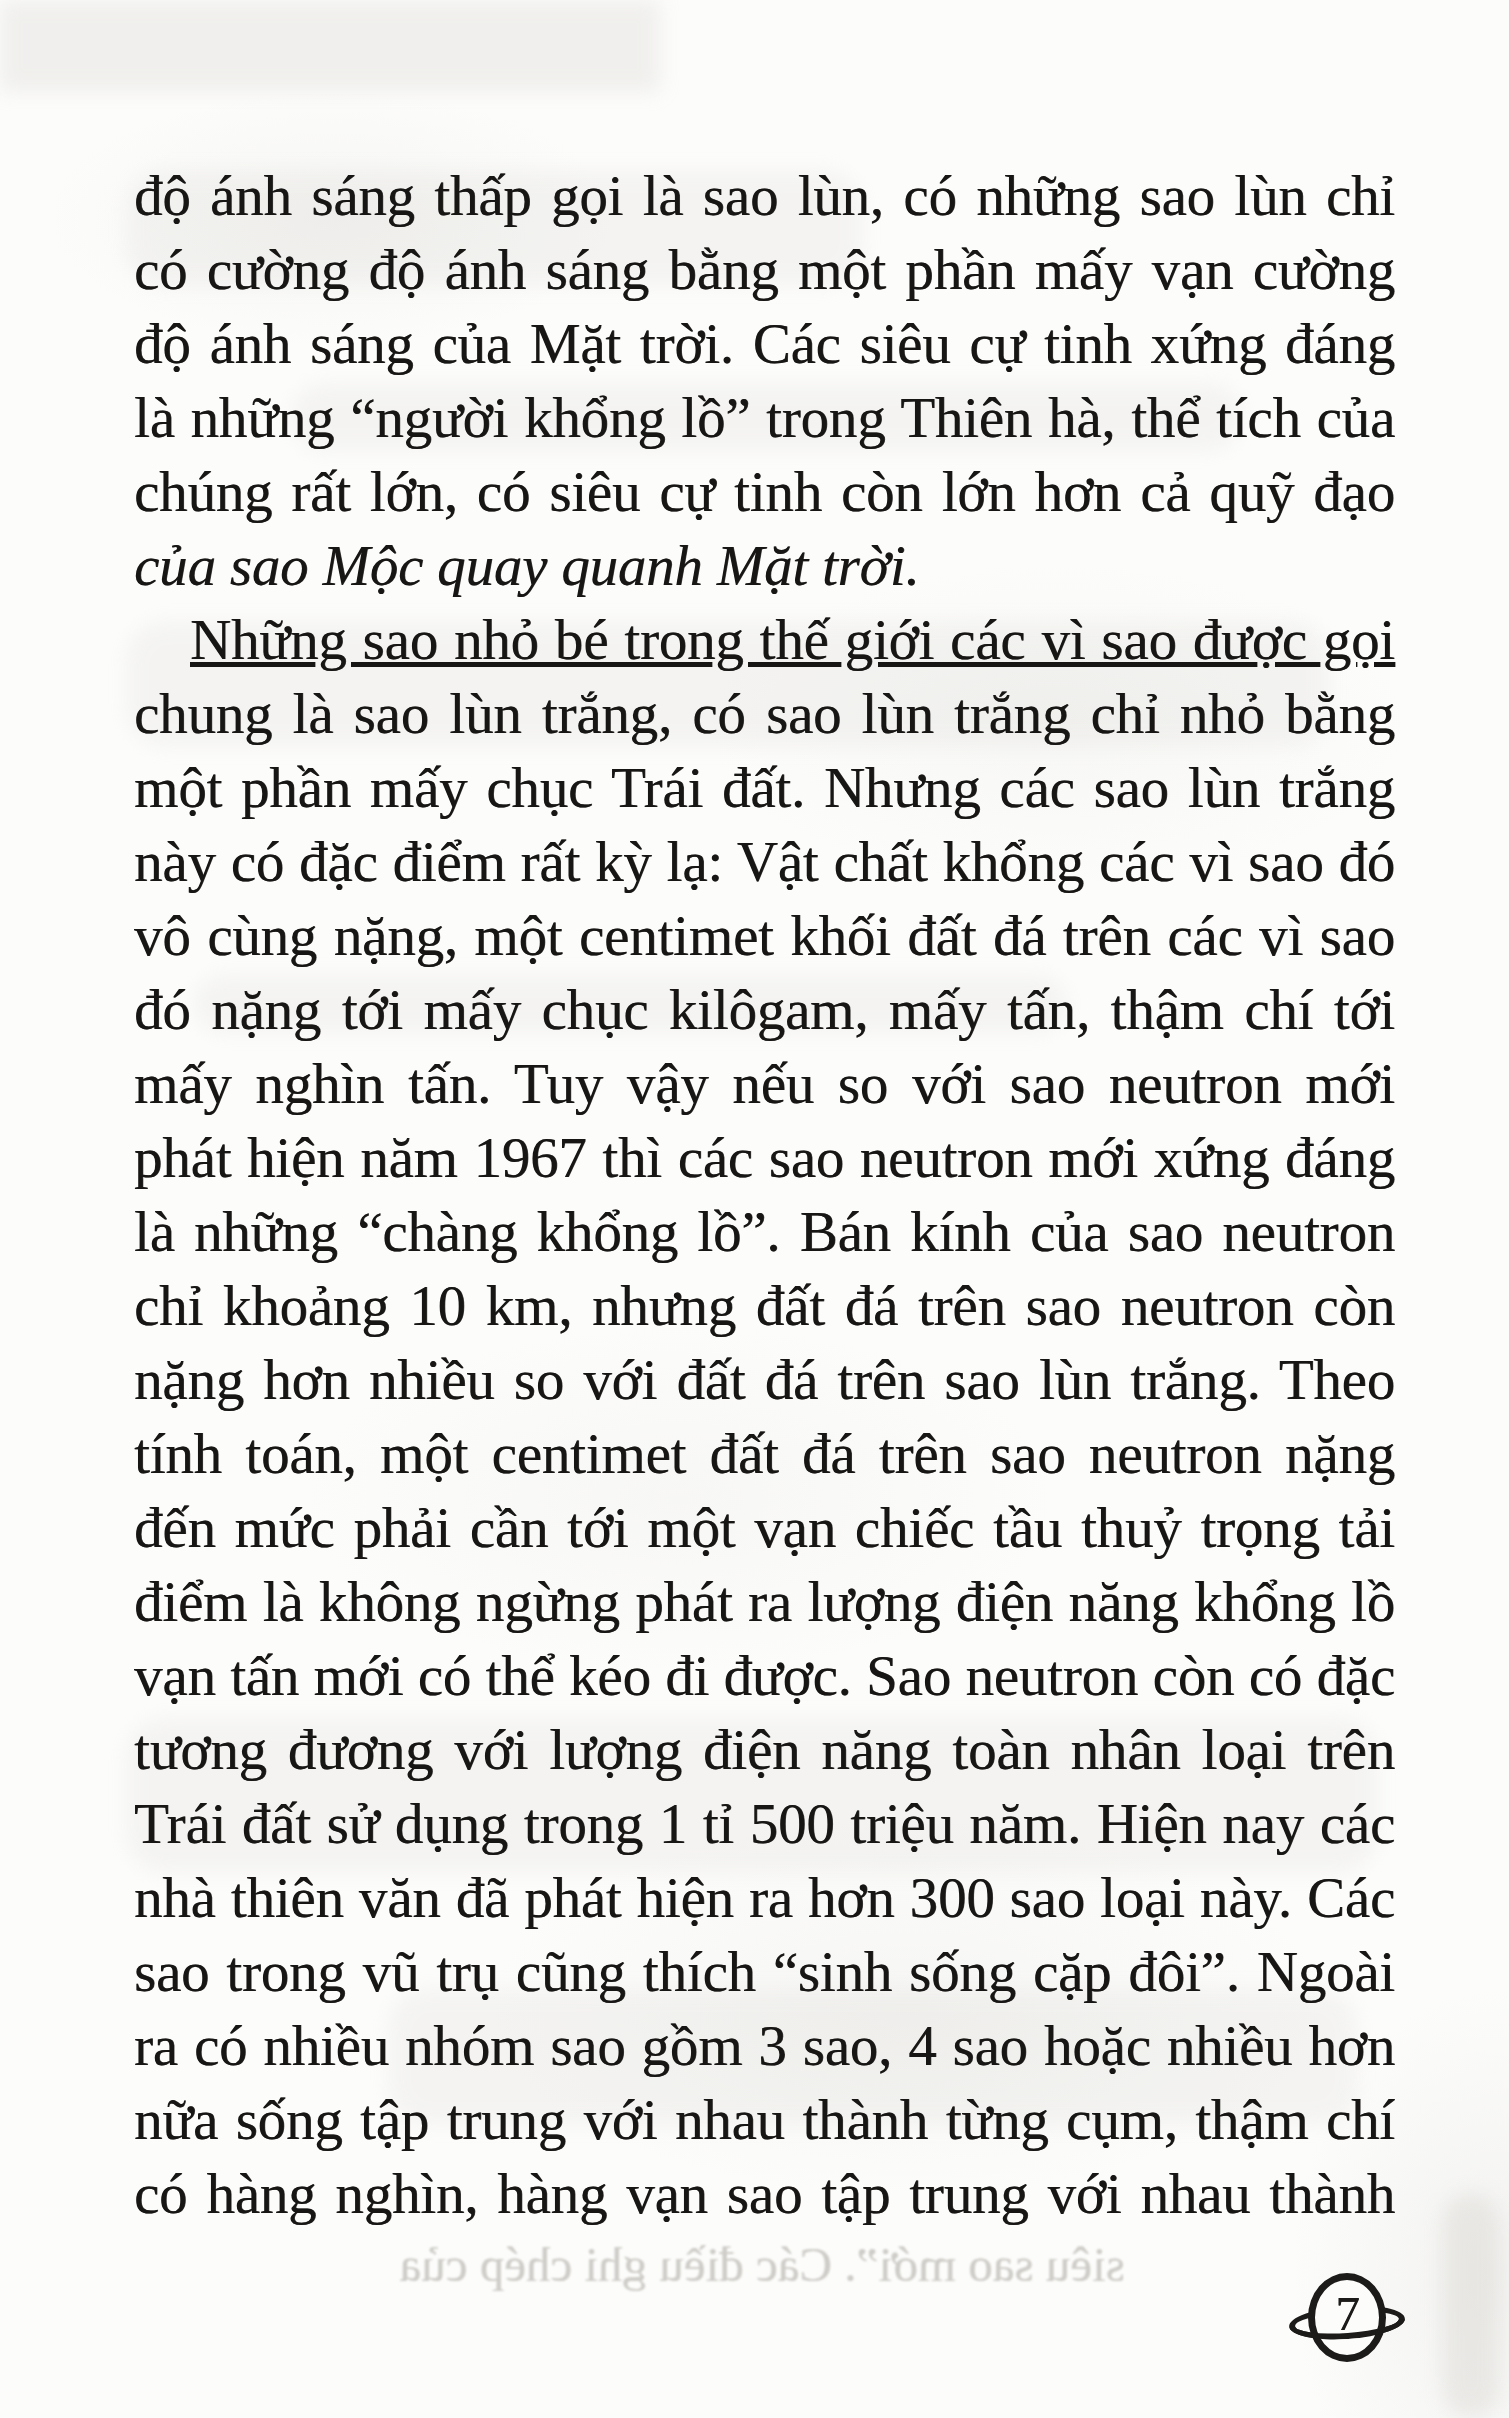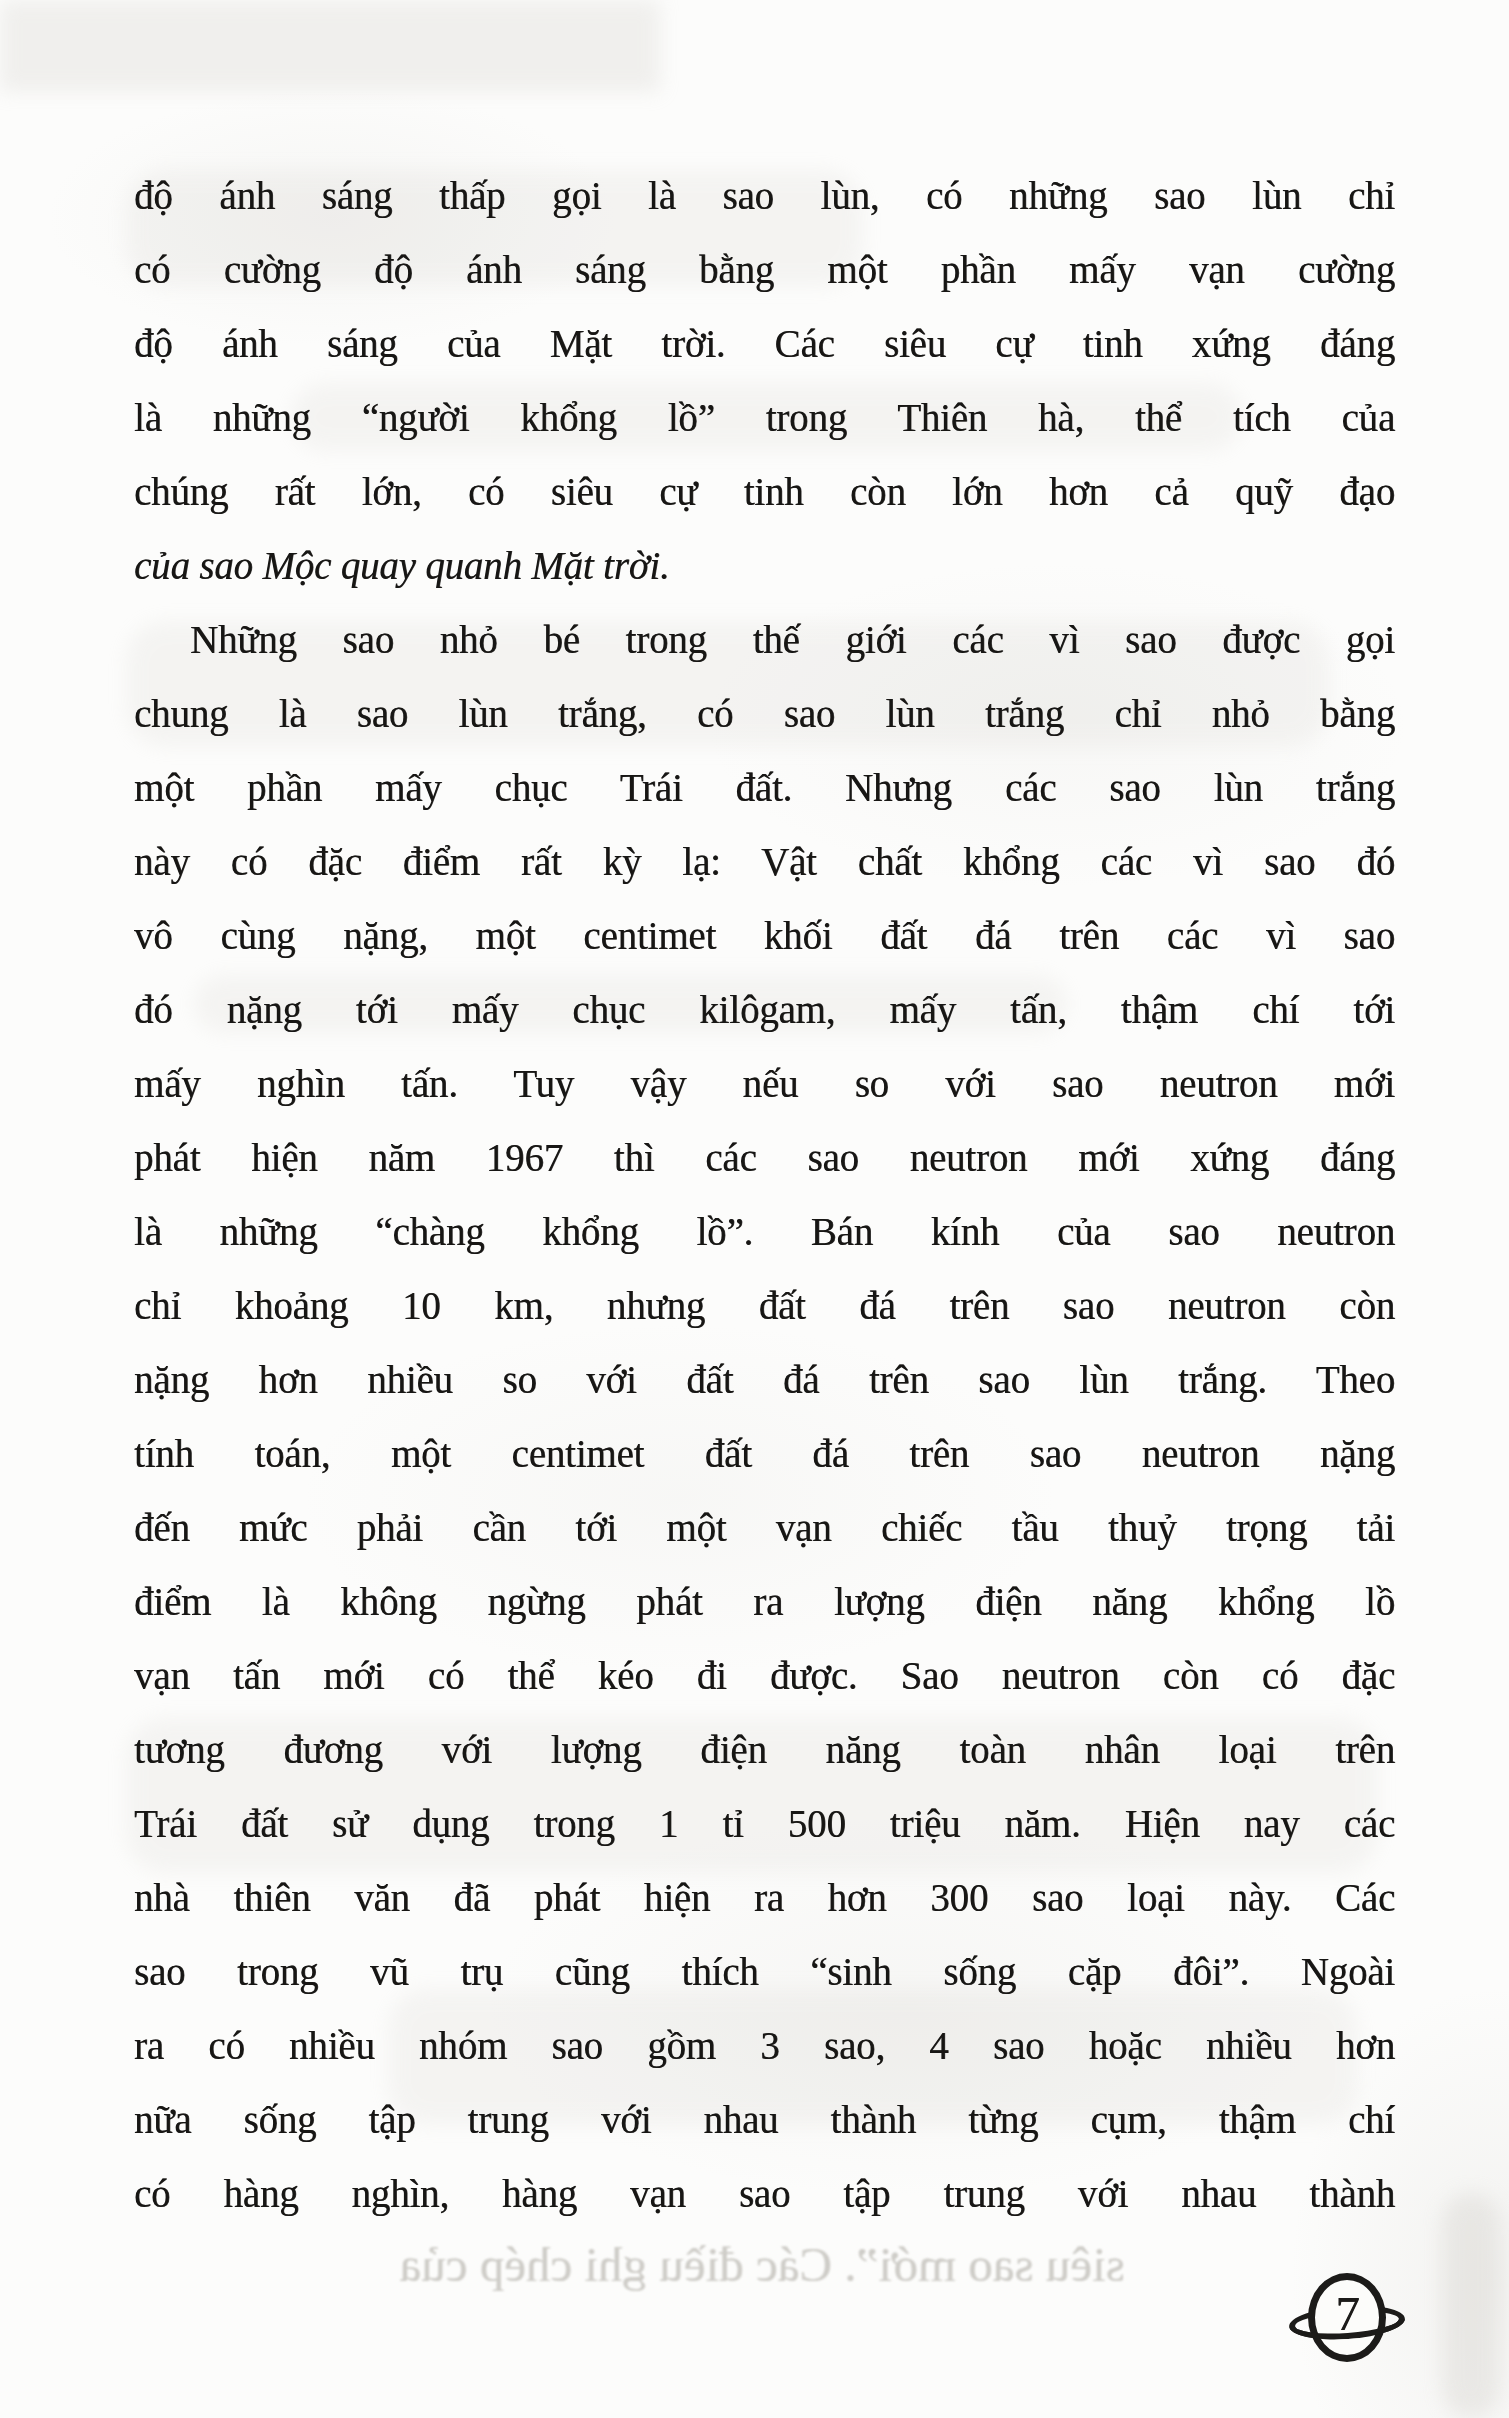--- a/index.html
+++ b/index.html
@@ -45,27 +45,27 @@
   
   .textblock {
     position: absolute;
     left: 134px; top: 159px;
     width: 1261px;
     color: #171614;
   }
   .line {
     height: 74px;
     line-height: 74px;
-    font-size: 39px;
+    font-size: 57px;
     text-align: justify;
     text-align-last: justify;
     text-shadow: 0.5px 0 0 rgba(20,18,16,.75);
     letter-spacing: -0.2px;
   }
-  .line.indent   { text-indent: 56px; }
+  .line.indent   { text-indent: 56px; text-decoration: underline; }
   .line.para-end { text-align-last: left; font-style: italic; }
 
   
   .ghost {
     position: absolute;
     left: 82px; top: 2228px;
     width: 1043px; height: 74px;
     line-height: 74px;
     font-size: 49px;
     color: #a9a69e;

